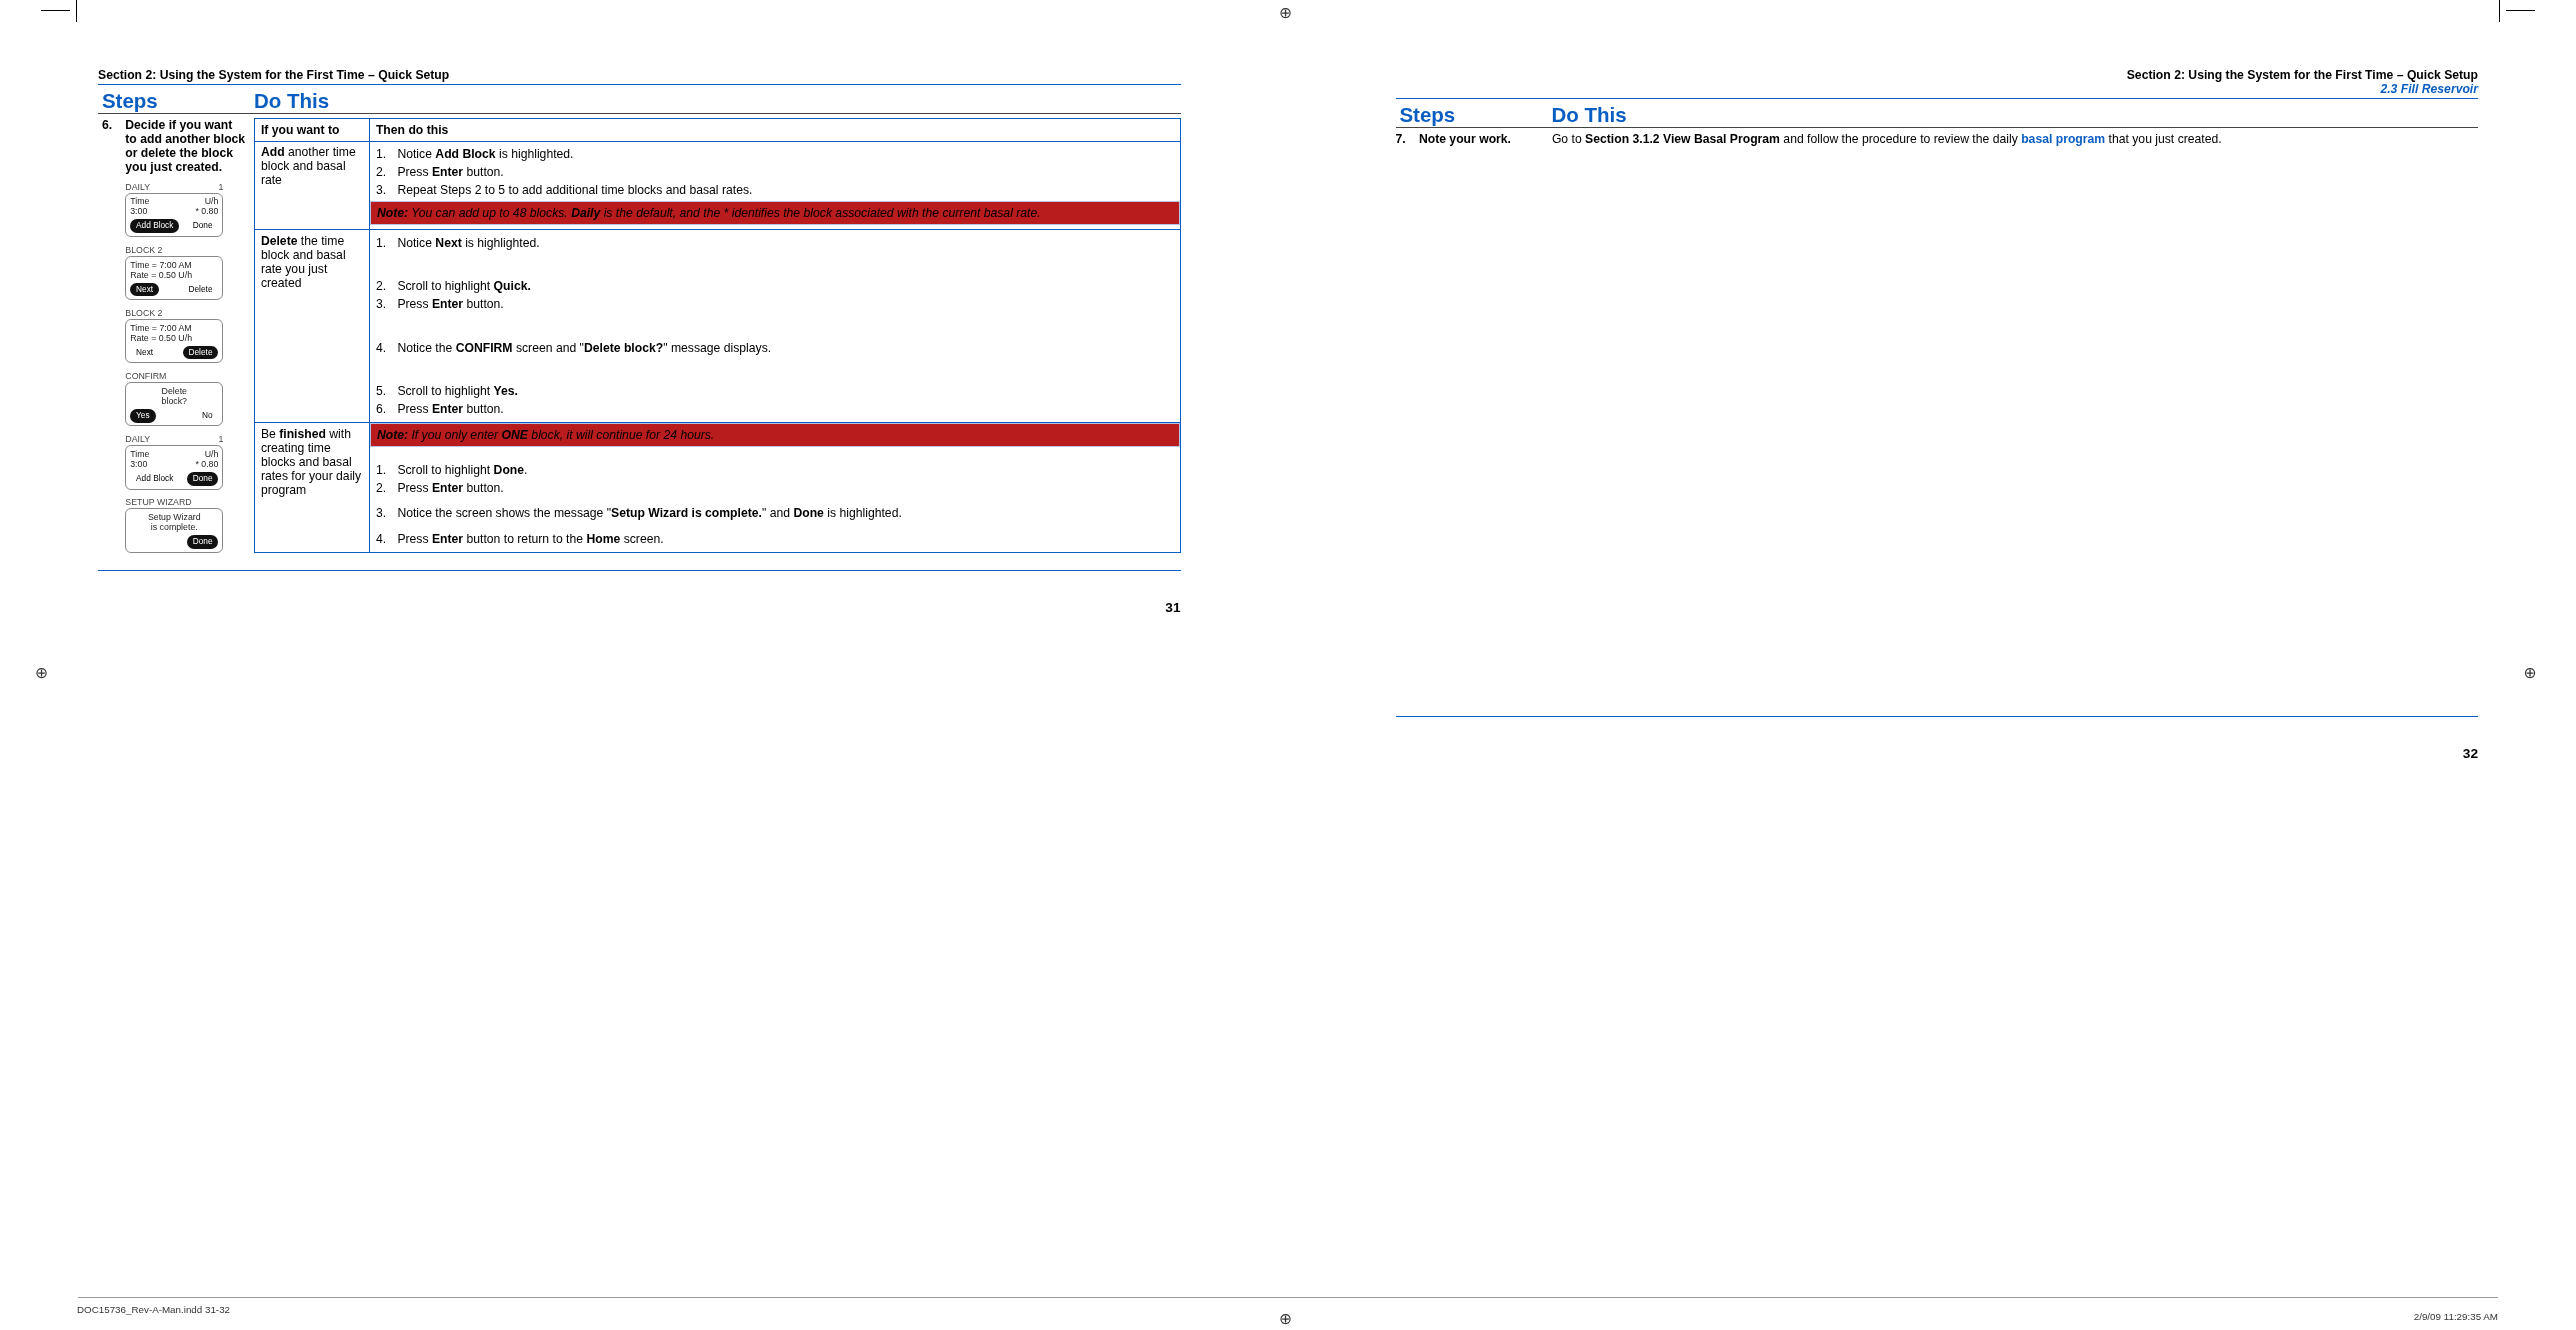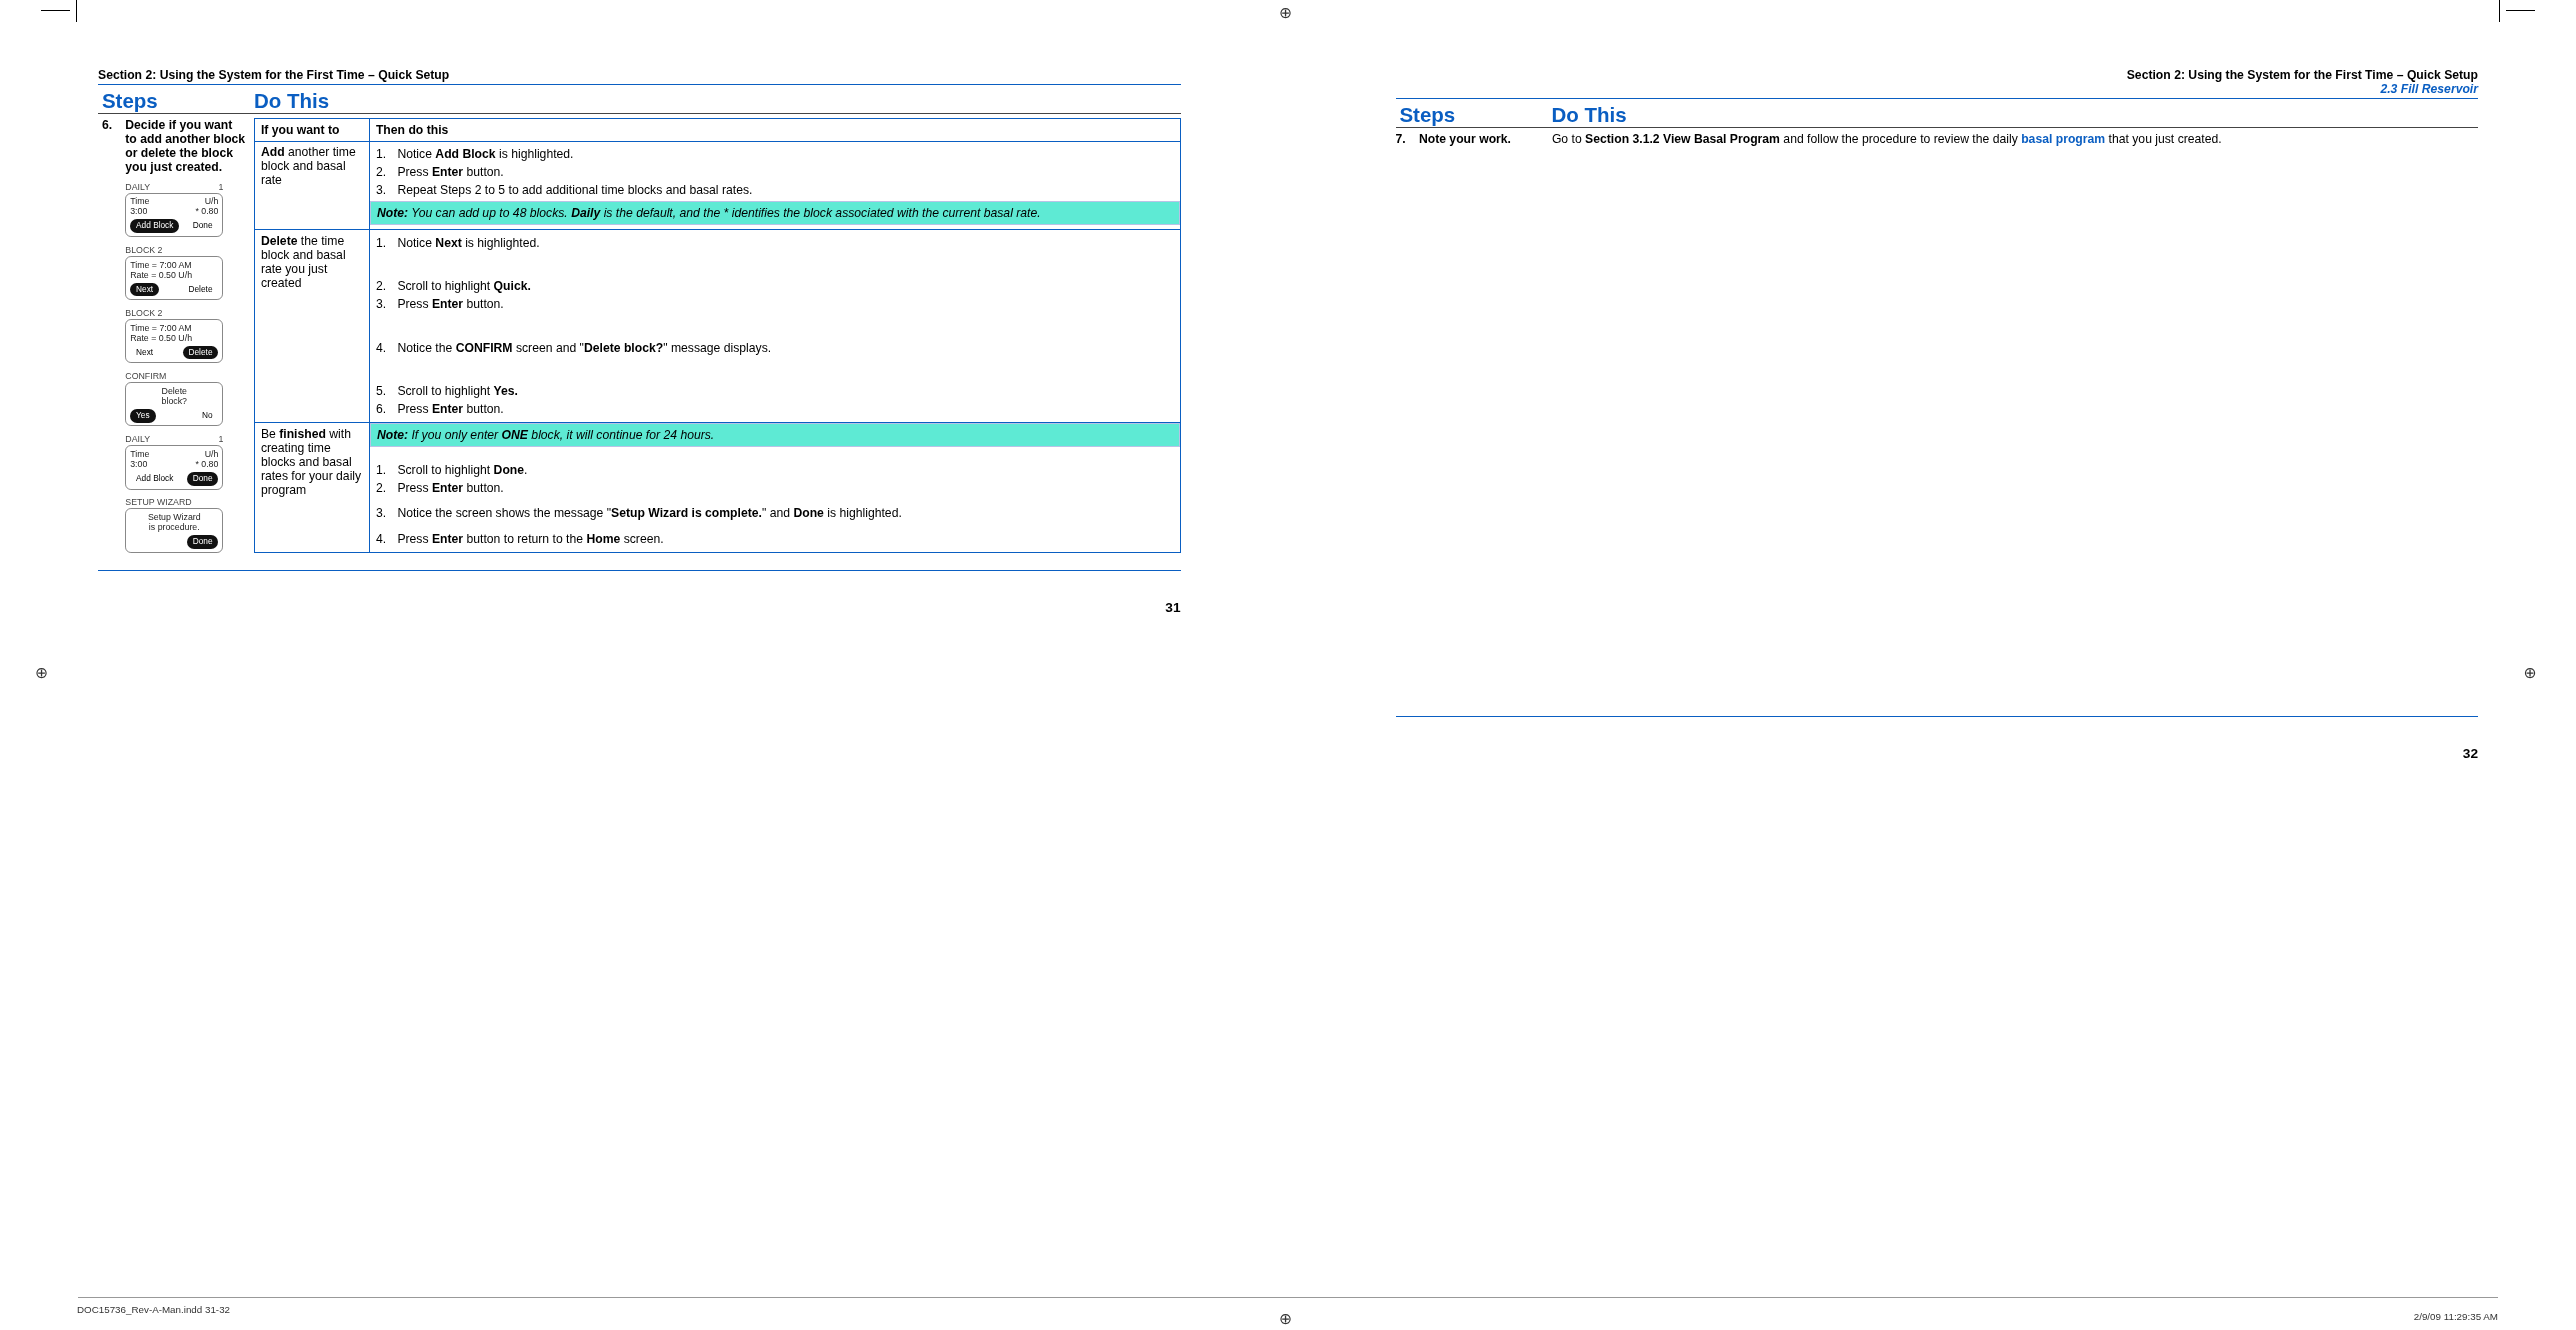--- a/index.html
+++ b/index.html
@@ -47,21 +47,21 @@
   .steps-col .txt { margin-left:23.4px; font-weight:bold; }
   .do-col { flex:1; }
   
   table.blue { border-collapse: collapse; width:100%; table-layout:fixed;}
   table.blue th, table.blue td { border:1px solid #0a5ec2; padding:3.9px 5.9px; vertical-align:top; text-align:left; font-size:12.2px; }
   table.blue th { font-weight:bold; }
   table.blue col.c1 { width:115px; }
   ol.steps { list-style:none; counter-reset: st; margin:0; padding:0;}
   ol.steps > li { counter-increment: st; padding:2px 0 2px 21.5px; position:relative; }
   ol.steps > li::before { content: counter(st) "."; position:absolute; left:0; top:2px; }
-  .note { background:#5eead4; border:1px solid #b8c3e6; padding:3.9px 5.9px; margin:2px -5.9px 0 -5.9px; font-style:italic; }
+  .note { background:#b91c1c; border:1px solid #b8c3e6; padding:3.9px 5.9px; margin:2px -5.9px 0 -5.9px; font-style:italic; }
   .note .nb { font-weight:bold; }
   .gap { height:25.4px; }
   
   .r-body { display:flex; padding-top:3.9px; }
   .r-body .num { font-weight:bold; width:23.4px; }
   .r-body .stp { width:133px; font-weight:bold; }
   .r-body .do { flex:1; }
   .link-blue { color:#0a5ec2; font-weight:bold; }
   .pg-num { text-align:right; font-weight:bold; font-size:13.7px; margin-top:29px;}
   .footer-bar { position:absolute; bottom:33px; left:78px; right:78px; height:1px; background:#999;}
@@ -197,21 +197,21 @@
             </div>
           </div>
 
           <div class="dev">
             <div class="dev-title">
                 <span>SETUP WIZARD</span>
                 <span></span>
               </div>
             <div class="dev-box dev-center">
               <div>Setup Wizard</div>
-              <div>is procedure.</div>
+              <div>is complete.</div>
               <div class="dev-btns" style="justify-content:flex-end;">
                   <span class="pill dark">Done</span>
                 </div>
             </div>
           </div>
 
         </div>
       </div>
 
       <div class="do-col">

